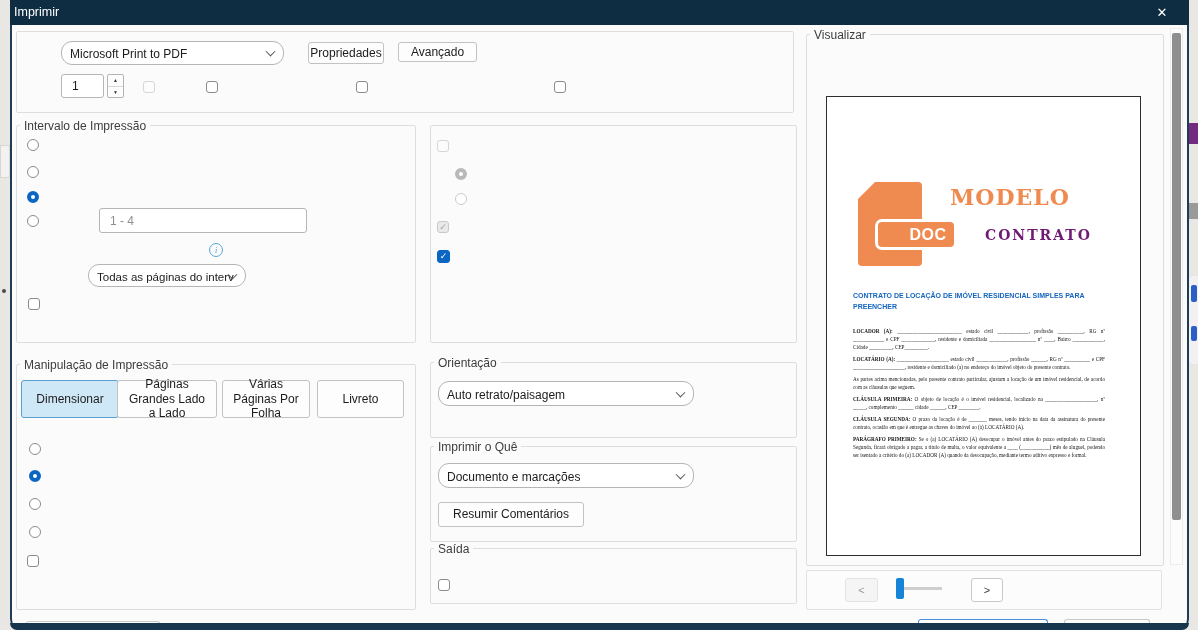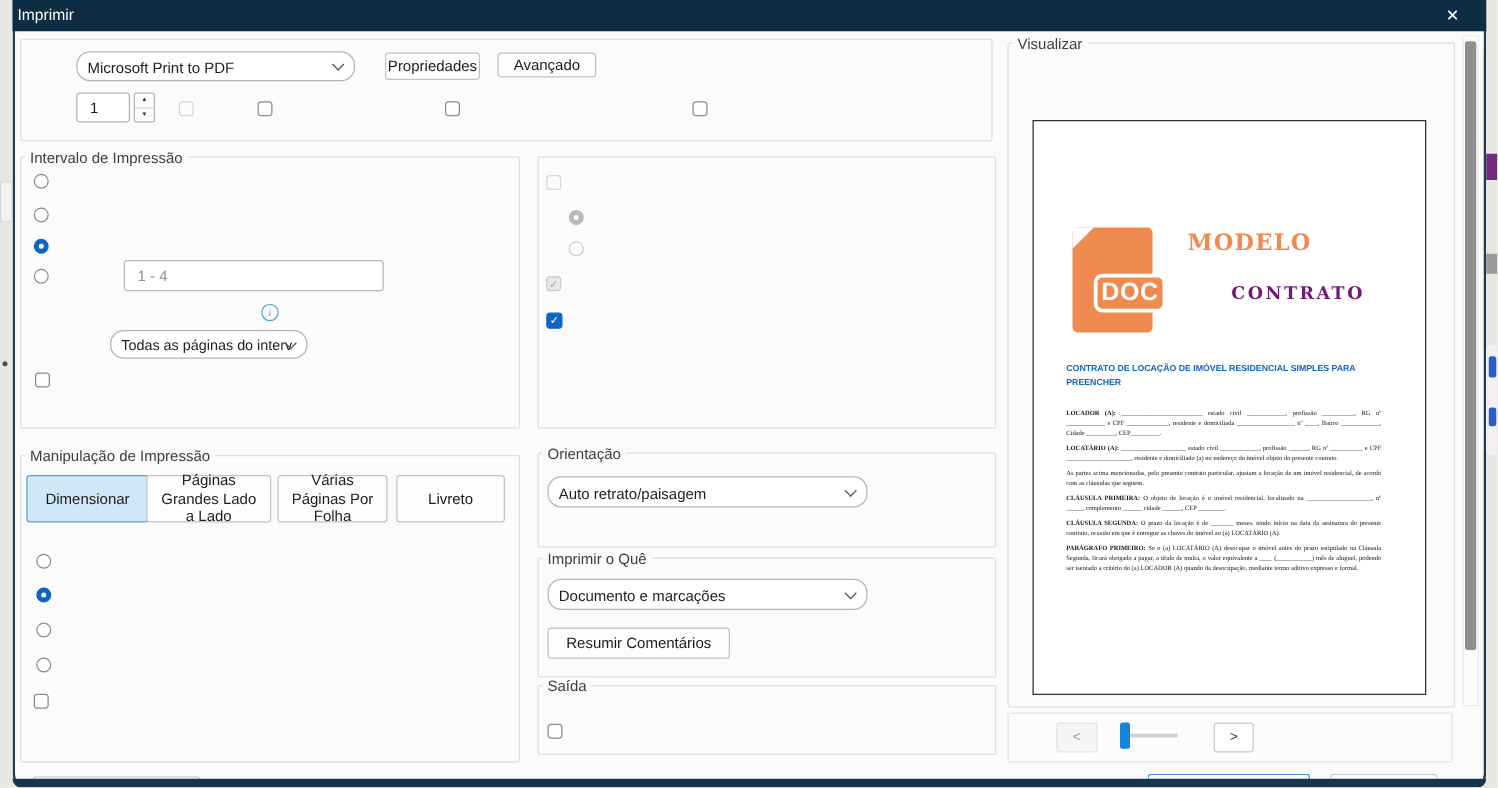--- a/index.html
+++ b/index.html
@@ -53,39 +53,39 @@
            font-family:"Liberation Serif",serif;z-index:3;}
   
   .sb-track{position:absolute;left:1170px;top:28px;width:13px;height:537px;background:#fcfcfc;
             border:1px solid #ececec;box-sizing:border-box;z-index:3;}
   .sb-thumb{position:absolute;left:1172px;top:33px;width:9px;height:487px;background:#8f8f8f;
             border-radius:2px;z-index:4;cursor:pointer;}
   
   .page{position:absolute;left:826px;top:96px;width:315px;height:460px;background:#fff;
         border:1px solid #2e2e2e;box-sizing:border-box;z-index:3;}
   .pg-t1{position:absolute;left:950px;top:184px;font-family:"DejaVu Serif",serif;font-weight:bold;
-         font-size:18px;color:#ef8a50;letter-spacing:1px;z-index:4;}
+         font-size:22px;color:#ef8a50;letter-spacing:1px;z-index:4;}
   .pg-t2{position:absolute;left:960px;top:227px;font-family:"DejaVu Serif",serif;font-weight:bold;
          font-size:14px;color:#701a75;letter-spacing:2px;z-index:4;margin-left:25px;}
   .pg-sub{position:absolute;left:853px;top:291px;width:238px;font-size:7px;font-weight:bold;
           color:#1565c0;line-height:1.55;z-index:4;}
   .pg-body{position:absolute;left:853px;top:328px;width:252px;z-index:4;}
   .pg-p{font-family:"Liberation Serif",serif;font-size:5.2px;color:#151515;margin:0 0 4.5px 0;
         line-height:1.5;text-align:justify;}
   .pg-p b{font-weight:bold;}
   
   .doc-ic{position:absolute;left:858px;top:182px;width:64px;height:84px;z-index:4;}
   .doc-body{position:absolute;left:0;top:0;width:100%;height:100%;background:#ef8a50;border-radius:4px;}
   .doc-notch{position:absolute;left:0;top:0;width:0;height:0;border-top:17px solid #fff;
              border-right:17px solid transparent;}
   .doc-fold{position:absolute;left:1px;top:1px;width:0;height:0;border-bottom:14px solid #ef8a50;
             border-left:14px solid transparent;}
   .doc-badge{position:absolute;left:17px;top:37px;width:52px;height:25px;background:#ef8a50;
              border:3px solid #fff;border-radius:7px;display:flex;align-items:center;justify-content:center;
-             color:#fff;font-size:20px;font-weight:bold;letter-spacing:0.5px;}
+             color:#fff;font-size:16px;font-weight:bold;letter-spacing:0.5px;padding-left:24px;}
   
   .navpanel{position:absolute;left:806px;top:570px;width:356px;height:40px;border:1px solid #e2e2e2;
             background:#fcfcfc;border-radius:2px;box-sizing:border-box;z-index:3;}
   .nav-btn{position:absolute;display:flex;align-items:center;justify-content:center;border-radius:3px;
            font-size:11px;box-sizing:border-box;z-index:4;cursor:pointer;}
   .slider-track{position:absolute;left:904px;top:587px;width:38px;height:3px;background:#cfcfcf;z-index:4;}
   .slider-thumb{position:absolute;left:896px;top:578px;width:8px;height:21px;background:#1583d8;
                 border-radius:2px;z-index:5;cursor:pointer;}
   
   .partial{position:absolute;background:#fdfdfd;box-sizing:border-box;z-index:4;border-radius:3px 3px 0 0;}

